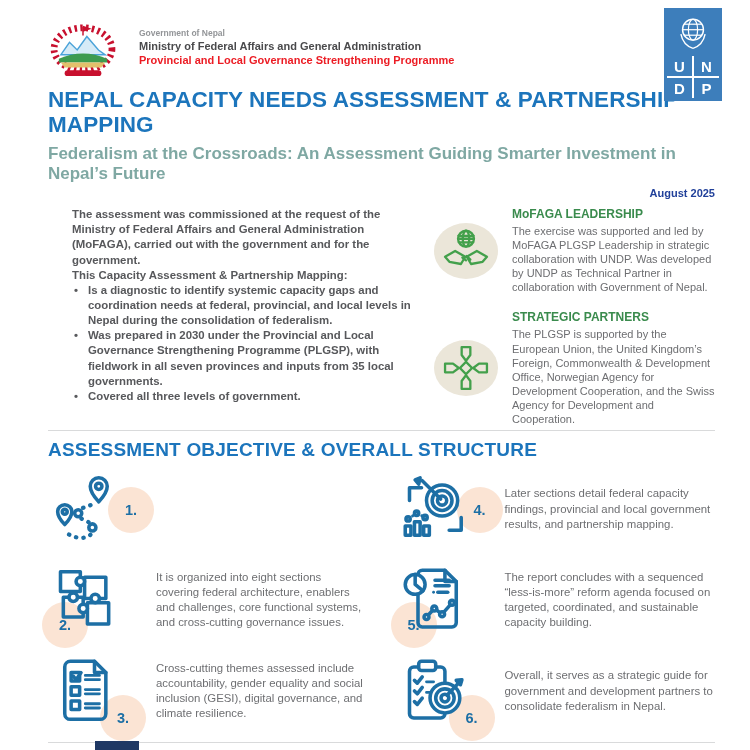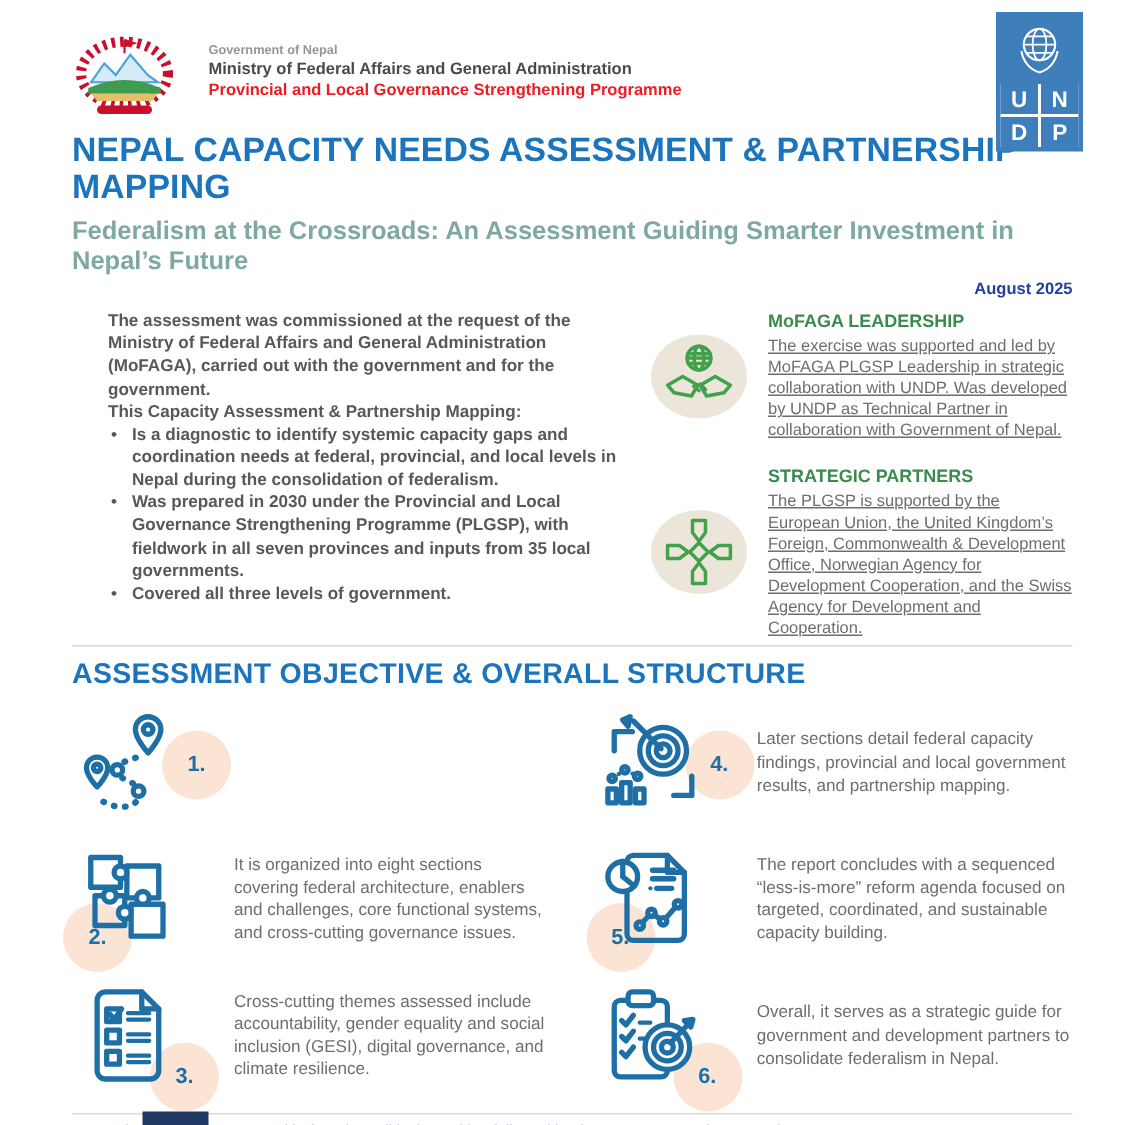--- a/index.html
+++ b/index.html
@@ -37,21 +37,21 @@
   .about-left .lead { margin-top:0; }
   .about-bullets { list-style:none; }
   .about-bullets li { display:flex; gap:8px; }
   .about-bullets .marker { flex:0 0 8px; text-align:center; }
   .about-right { flex:1; display:flex; flex-direction:column; gap:16px; }
   .side-block { display:flex; gap:14px; align-items:center; }
   .oval { flex:0 0 64px; width:64px; height:56px; border-radius:50%; background:#EBE6D9;
     display:flex; align-items:center; justify-content:center; }
   .side-text h3 { font-size:12px; font-weight:800; margin-bottom:3px; }
   .h-green { color:#3A8B4D; }
-  .side-text p { font-size:11px; line-height:1.28; color:#6D6E71;text-decoration:underline; }
+  .side-text p { font-size:11px; line-height:1.28; color:#6D6E71; }
 
   hr.rule { border:none; border-top:1px solid #D9DADB; margin:9px 0 0 0; }
 
   
   .structure-heading { margin-top:8px; font-size:19px; font-weight:800; color:#1C75BC; letter-spacing:.2px; }
   .items-grid { margin-top:6px; display:grid; grid-template-columns:1fr 1fr; column-gap:30px; row-gap:7px; }
   .item { display:flex; gap:22px; align-items:center; min-height:84px; }
   .icon-wrap { position:relative; flex:0 0 86px; height:80px; }
   .item-icon { position:relative; z-index:1; width:68px; height:68px; display:block; margin:6px 0 0 4px; }
   .badge { position:absolute; width:46px; height:46px; border-radius:50%; background:#FBE4D4;

